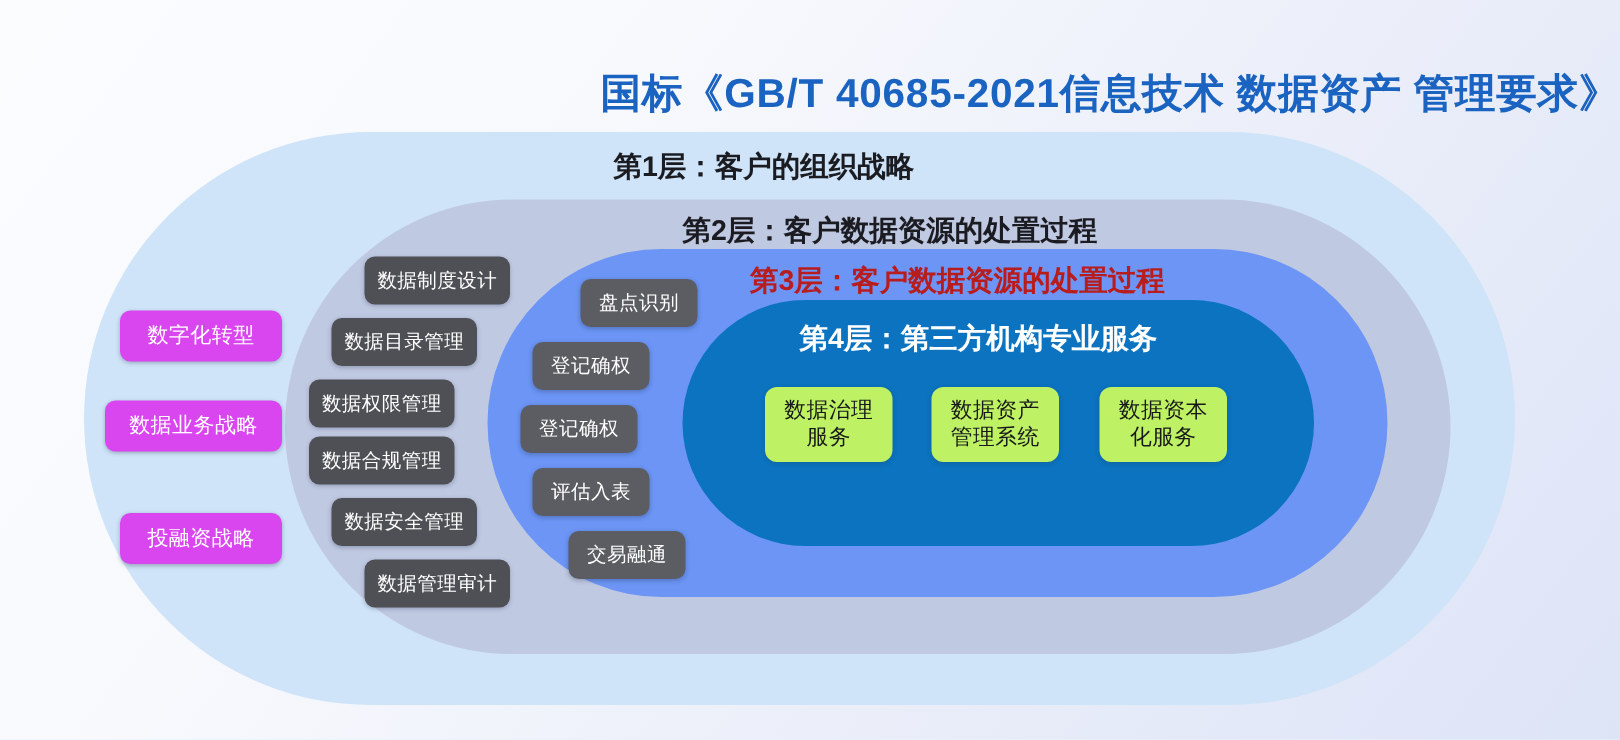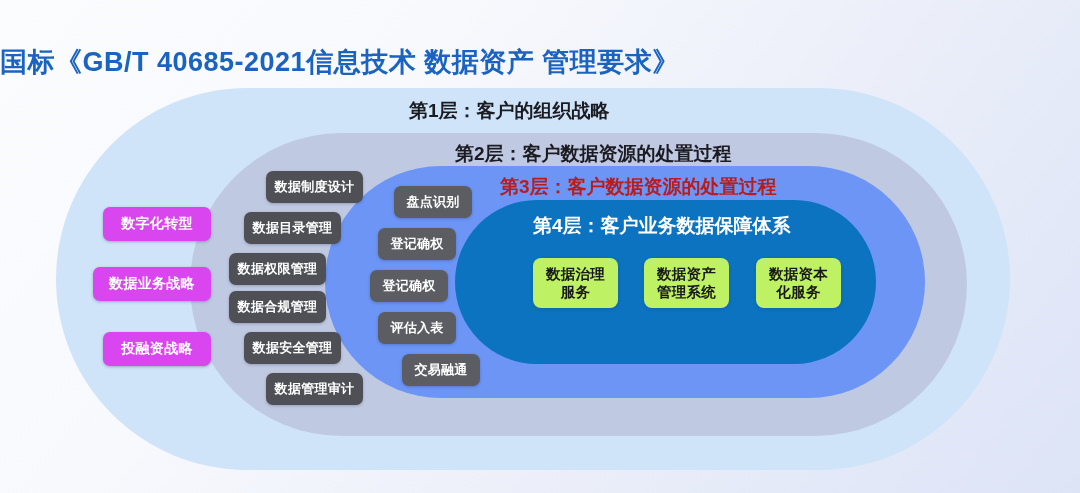--- a/index.html
+++ b/index.html
@@ -8,21 +8,21 @@
     font-family: "Liberation Sans", "DejaVu Sans", sans-serif;
     background: linear-gradient(128deg,#fbfcfe 0%, #f7f9fd 32%, #eceff9 62%, #e2e8f8 85%, #dde4f6 100%);
     overflow:hidden;
     position:relative;
   }
 
   
   #title {
     position:absolute;
     left:0; top:44px; width:1080px;
-    text-align:left;
+    text-align:right;
     font-size:27px;
     font-weight:bold;
     color:#1a63c0;
     letter-spacing:0.5px;
     white-space:nowrap;
   }
 
   
   .shell { position:absolute; }
 
@@ -61,23 +61,22 @@
 
   
   .chip {
     position:absolute;
     display:flex;
     align-items:center;
     justify-content:center;
     white-space:nowrap;
     color:#ffffff;
     font-size:13px;
-    font-weight:bold;
+    font-weight:normal;
     letter-spacing:0.3px;
-    margin-left:23px;
   }
 
   .chip-dark {
     background:#d946ef;
     border-radius:7px;
     box-shadow:0 1px 3px rgba(20,30,60,.30);
     width:108px; height:34px;
     font-size:14px;
   }
   .chip-gray {
@@ -110,34 +109,34 @@
 <div id="title">国标《GB/T 40685-2021信息技术 数据资产 管理要求》</div>
 
 <div class="shell" id="layer1"></div>
 <div class="shell" id="layer2"></div>
 <div class="shell" id="layer3"></div>
 <div class="shell" id="layer4"></div>
 
 <div class="caption" id="cap1">第1层：客户的组织战略</div>
 <div class="caption" id="cap2">第2层：客户数据资源的处置过程</div>
 <div class="caption" id="cap3">第3层：客户数据资源的处置过程</div>
-<div class="caption" id="cap4">第4层：客户业务数据保障体系</div>
+<div class="caption" id="cap4">第4层：第三方机构专业服务</div>
 
 <div class="chip chip-dark" style="left:80px;  top:207px;">数字化转型</div>
 <div class="chip chip-dark" style="left:70px;  top:267px; width:118px;">数据业务战略</div>
-<div class="chip chip-dark" style="left:80px;  top:332px;">投融资战略</div>
+<div class="chip chip-dark" style="left:80px;  top:342px;">投融资战略</div>
 
 <div class="chip chip-gray" style="left:243px; top:171px;">数据制度设计</div>
 <div class="chip chip-gray" style="left:221px; top:212px;">数据目录管理</div>
 <div class="chip chip-gray" style="left:206px; top:253px;">数据权限管理</div>
 <div class="chip chip-gray" style="left:206px; top:291px;">数据合规管理</div>
 <div class="chip chip-gray" style="left:221px; top:332px;">数据安全管理</div>
 <div class="chip chip-gray" style="left:243px; top:373px;">数据管理审计</div>
 
-<div class="chip chip-gray2" style="left:371px; top:186px;">盘点识别</div>
+<div class="chip chip-gray2" style="left:387px; top:186px;">盘点识别</div>
 <div class="chip chip-gray2" style="left:355px; top:228px;">登记确权</div>
 <div class="chip chip-gray2" style="left:347px; top:270px;">登记确权</div>
 <div class="chip chip-gray2" style="left:355px; top:312px;">评估入表</div>
 <div class="chip chip-gray2" style="left:379px; top:354px;">交易融通</div>
 
 <div class="chip chip-yellow" style="left:510px; top:258px;">
   <span>数据治理</span>
   <span>服务</span>
 </div>
 <div class="chip chip-yellow" style="left:621px; top:258px;">

